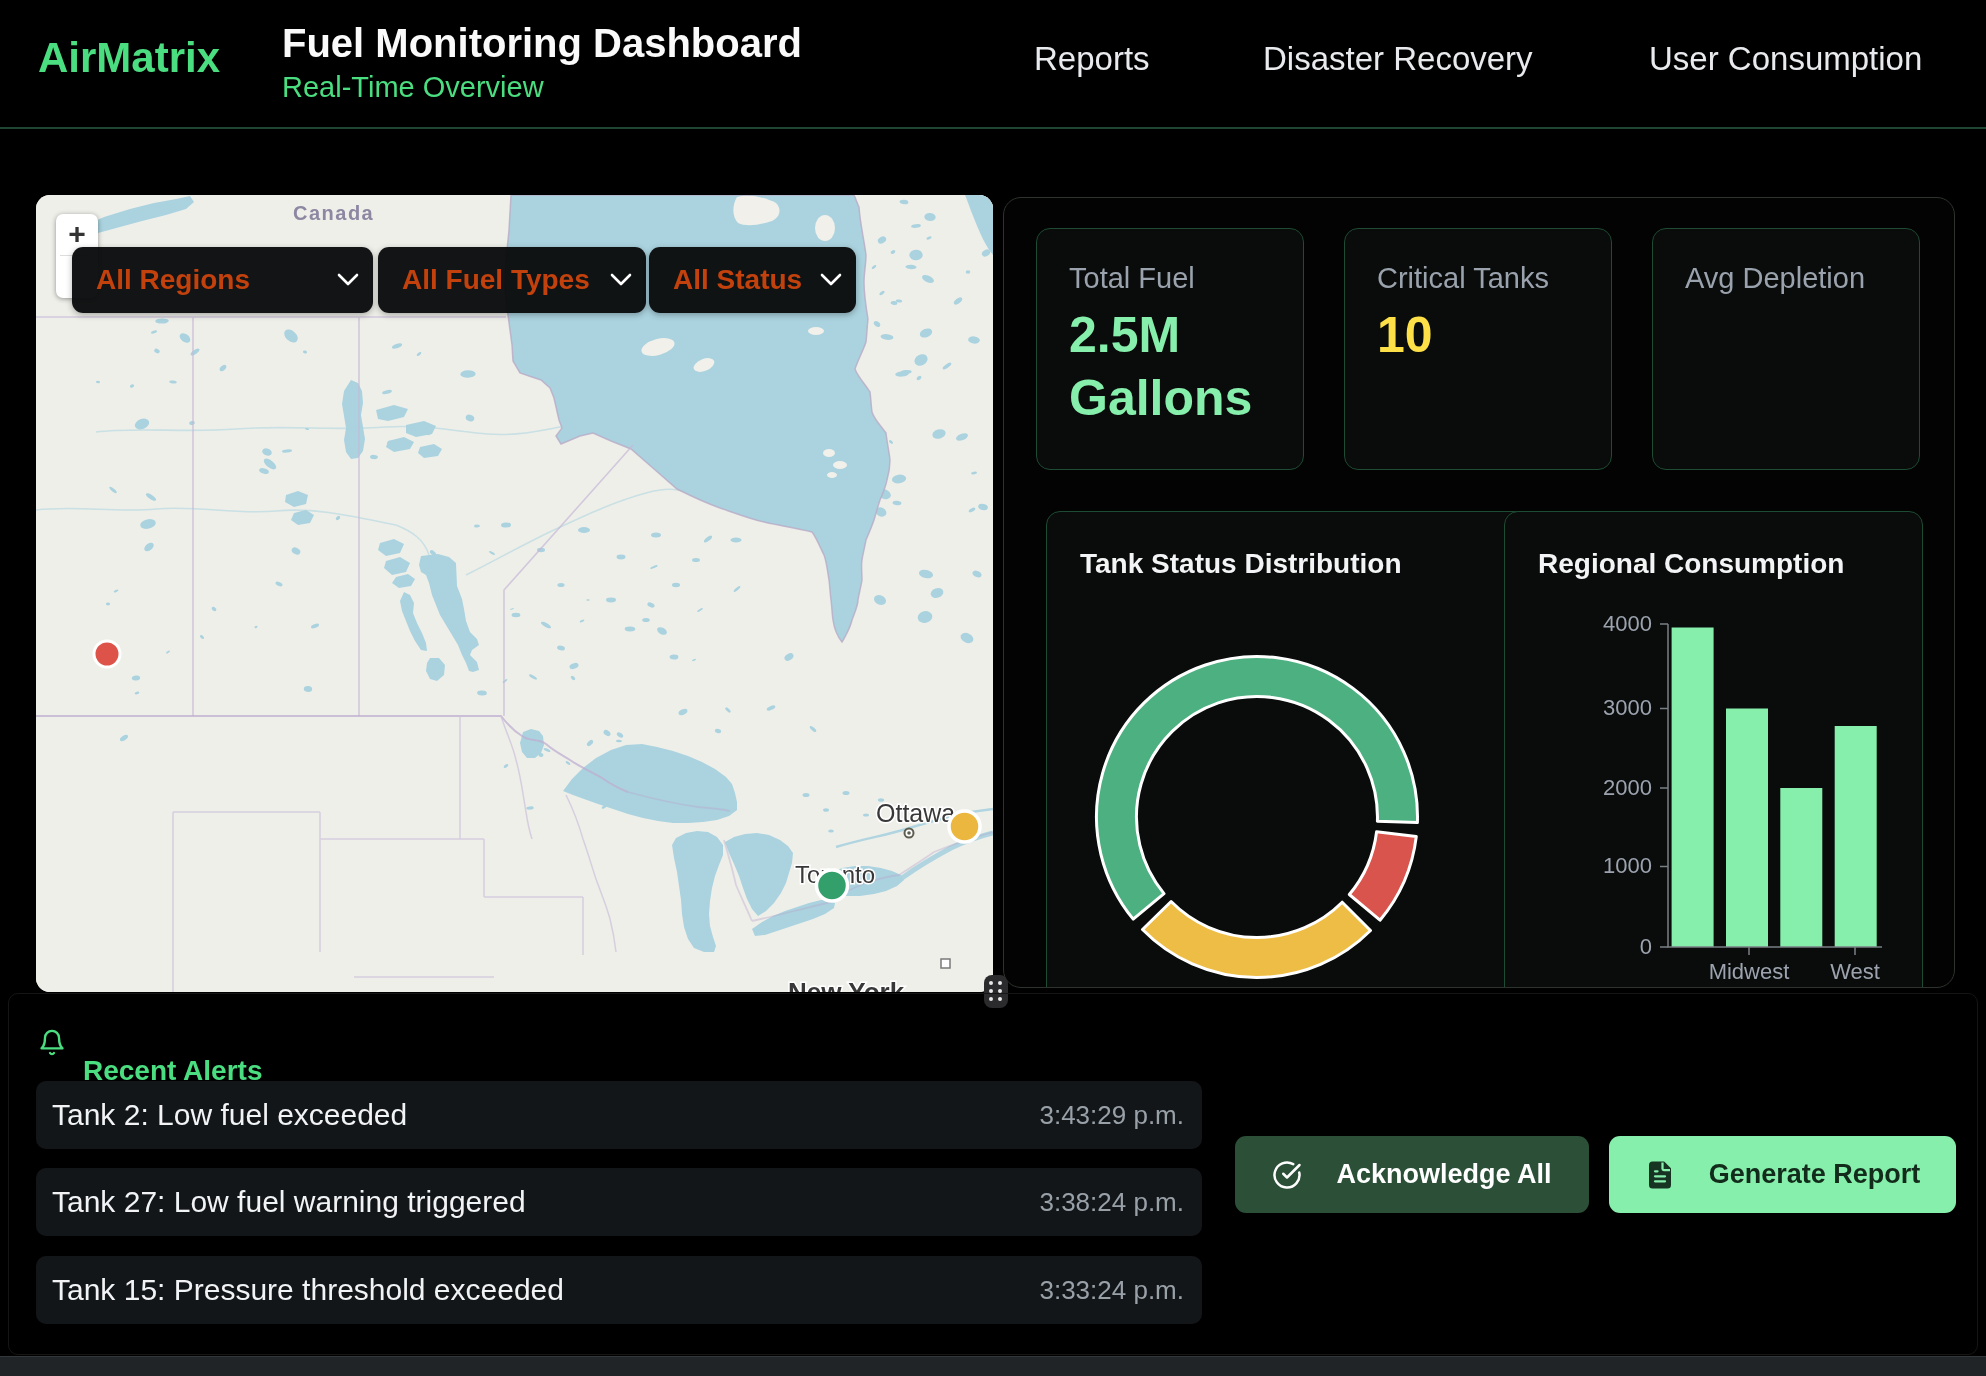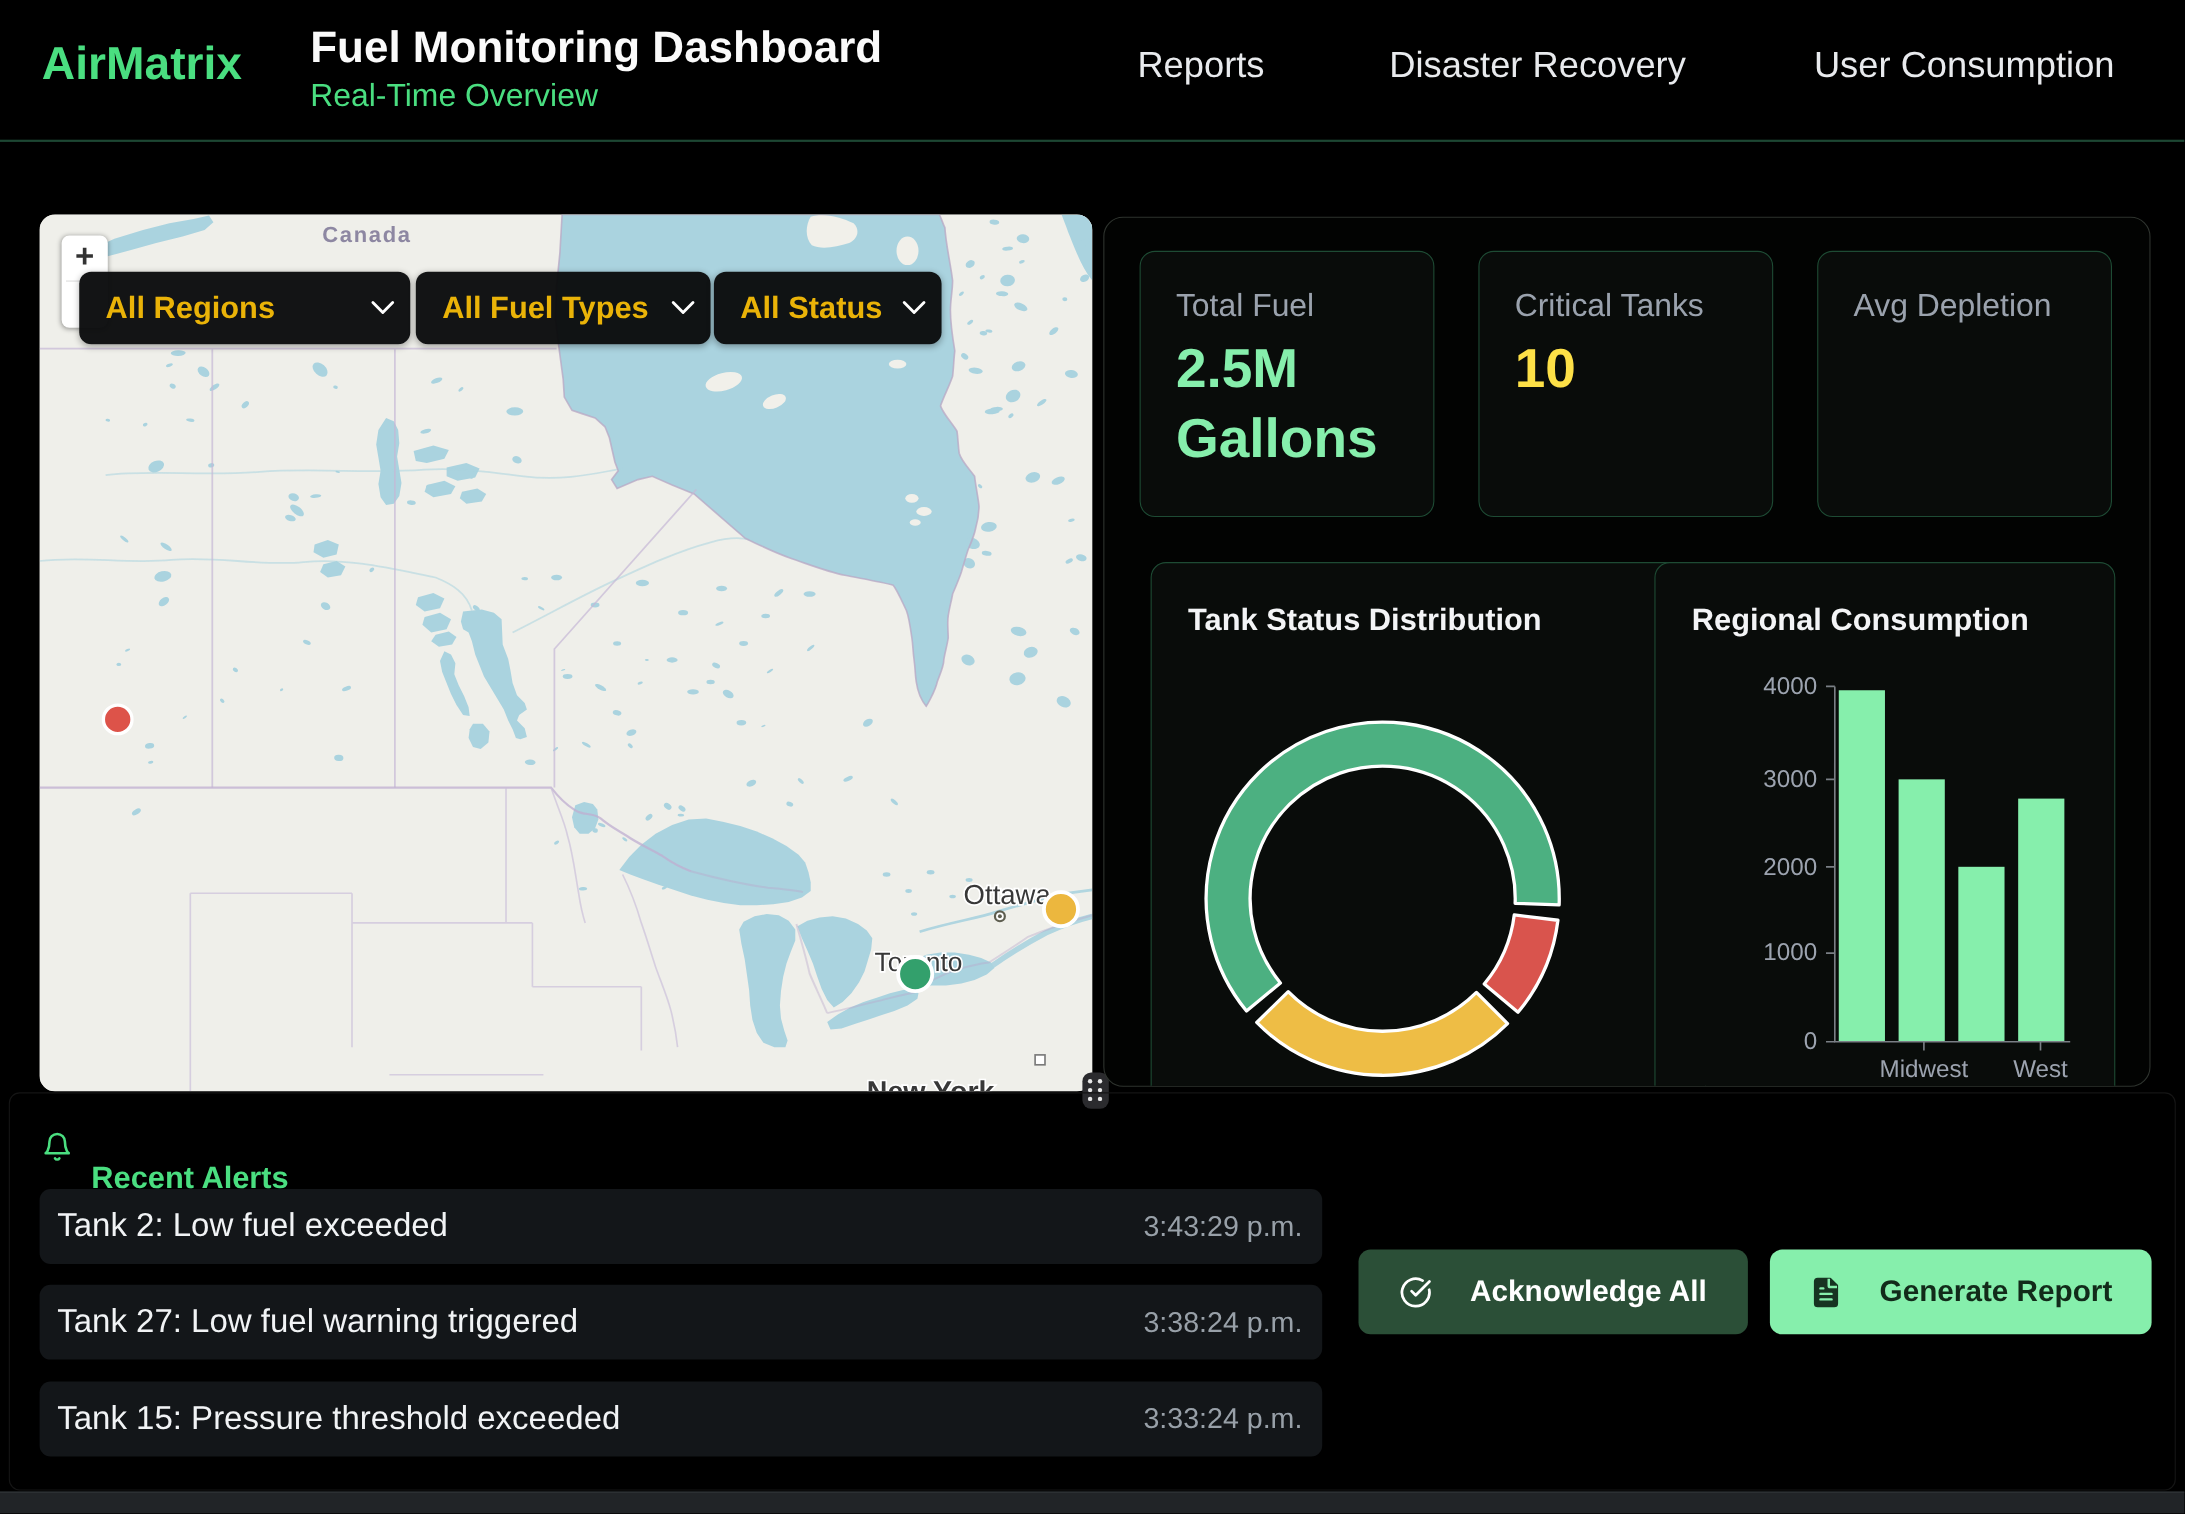--- a/index.html
+++ b/index.html
@@ -7,21 +7,21 @@
 #hdr { position:absolute; left:0; top:0; width:1986px; height:129px; background:#000;
   border-bottom:2px solid #1d4733; }
 #logo { position:absolute; left:38px; top:34px; font-size:42px; font-weight:bold; color:#4ade80; letter-spacing:0px; }
 #title { position:absolute; left:282px; top:21px; font-size:40px; font-weight:bold; color:#fafafa; }
 #subtitle { position:absolute; left:282px; top:71px; font-size:29px; color:#4ade80; }
 .nav { position:absolute; top:40px; font-size:33px; color:#e8eaed; }
 
 #map { position:absolute; left:36px; top:195px; width:957px; height:797px; border-radius:14px;
   overflow:hidden; background:#efefea; }
 .pill { position:absolute; top:52px; height:66px; background:rgba(9,10,11,0.96); border-radius:11px;
-  color:#eab308; font-size:28px; font-weight:600; display:flex; align-items:center; box-shadow:0 2px 6px rgba(0,0,0,.3); }
+  color:#c2410c; font-size:28px; font-weight:600; display:flex; align-items:center; box-shadow:0 2px 6px rgba(0,0,0,.3); }
 .pill span { padding-left:24px; }
 .pill svg { margin-left:auto; margin-right:14px; }
 #zoomctl { position:absolute; left:20px; top:19px; width:42px; height:84px; background:#fff; border-radius:7px;
   box-shadow:0 1px 5px rgba(0,0,0,.4); }
 #zoomctl .plus { position:absolute; left:0; top:3px; width:42px; text-align:center; font-size:30px; color:#333; font-weight:bold; }
 #handle { position:absolute; left:984px; top:975px; width:24px; height:33px; background:#2b2b2e; border-radius:8px; }
 #handle .d { position:absolute; width:4px; height:4px; border-radius:2px; background:#e8e8e8; }
 
 #panel { position:absolute; left:1003px; top:197px; width:952px; height:791px; border:1px solid #2e332e;
   border-radius:18px; background:#020302; overflow:hidden; }

